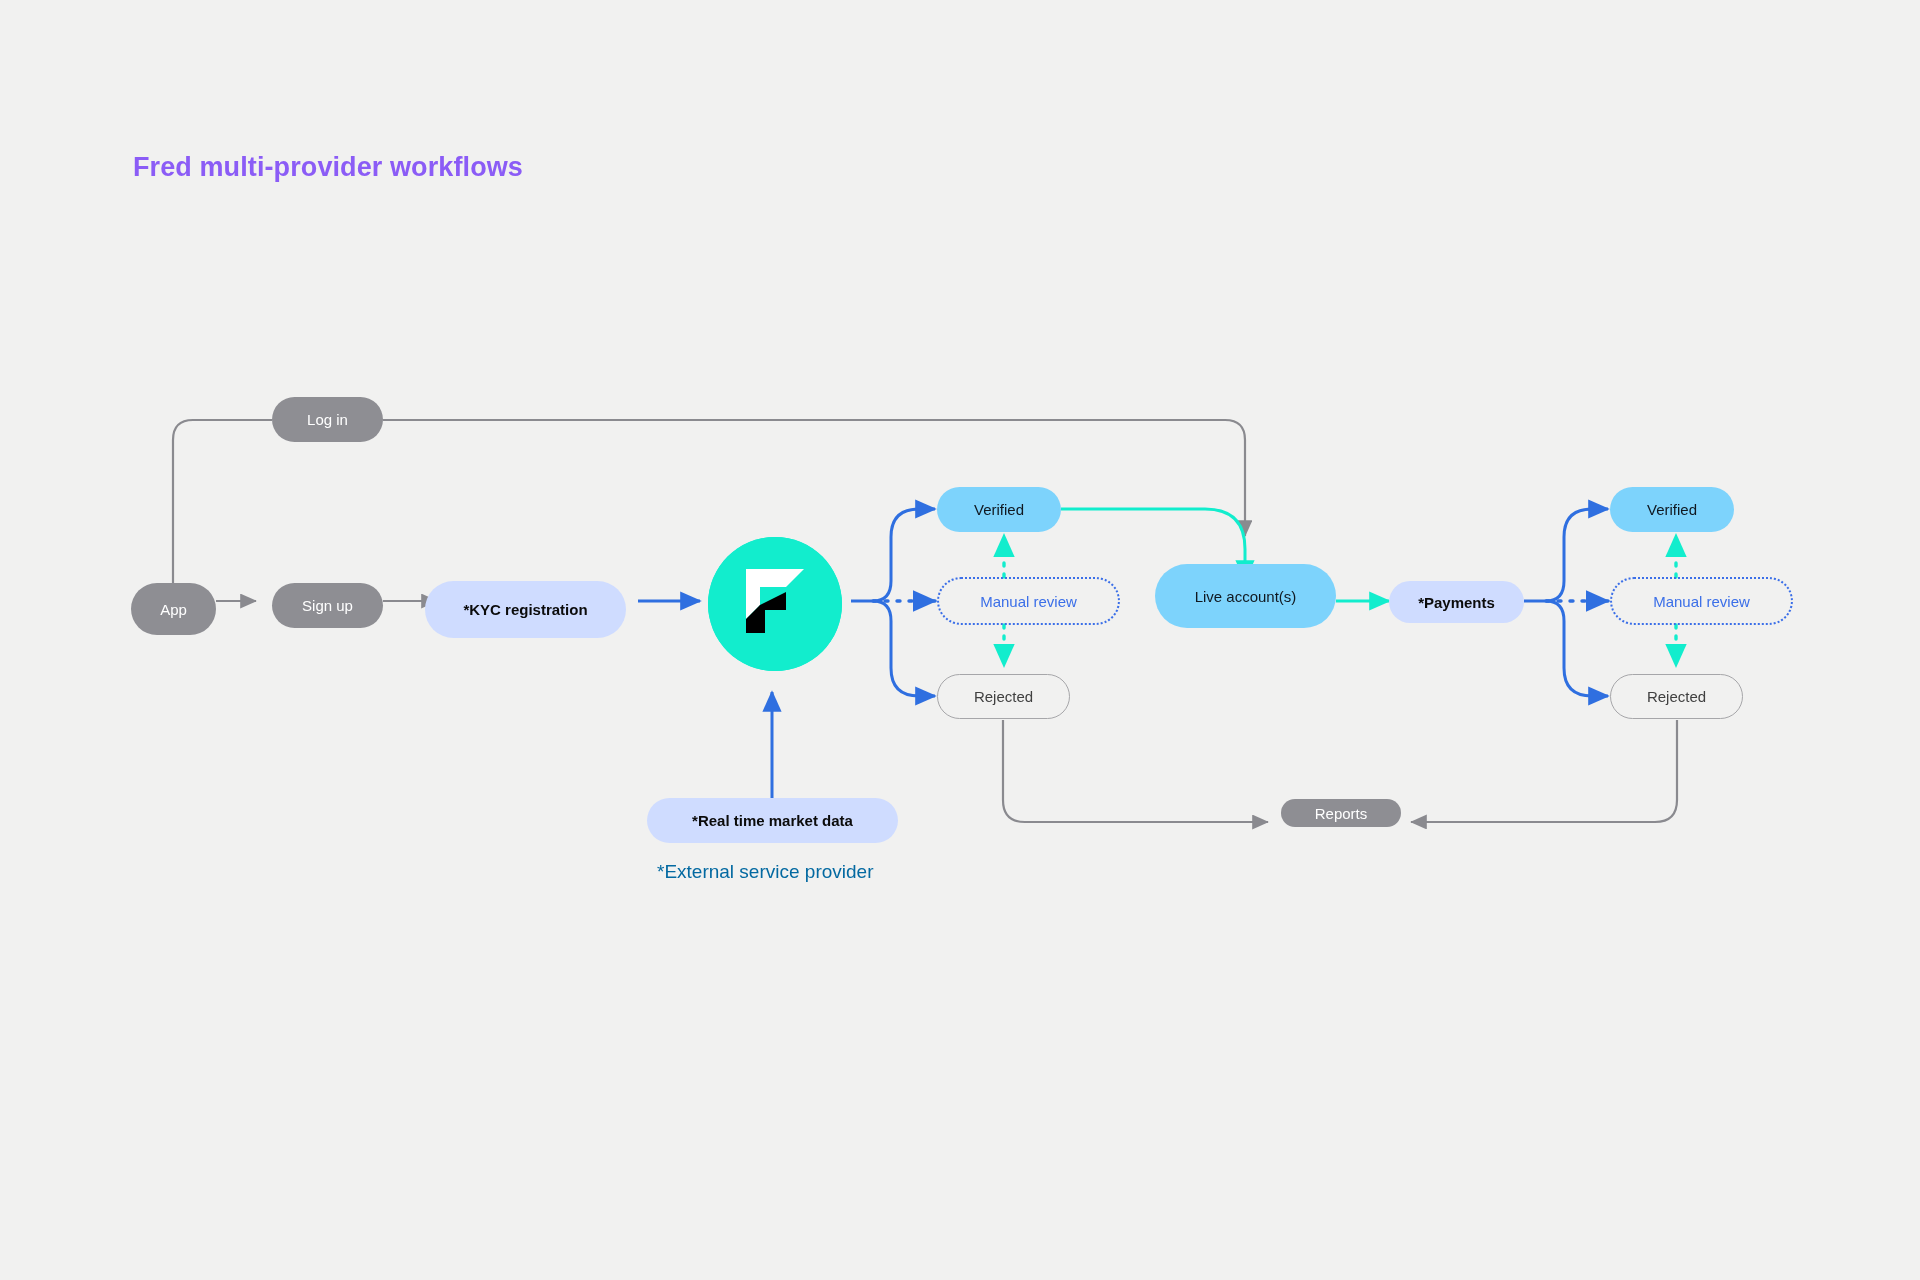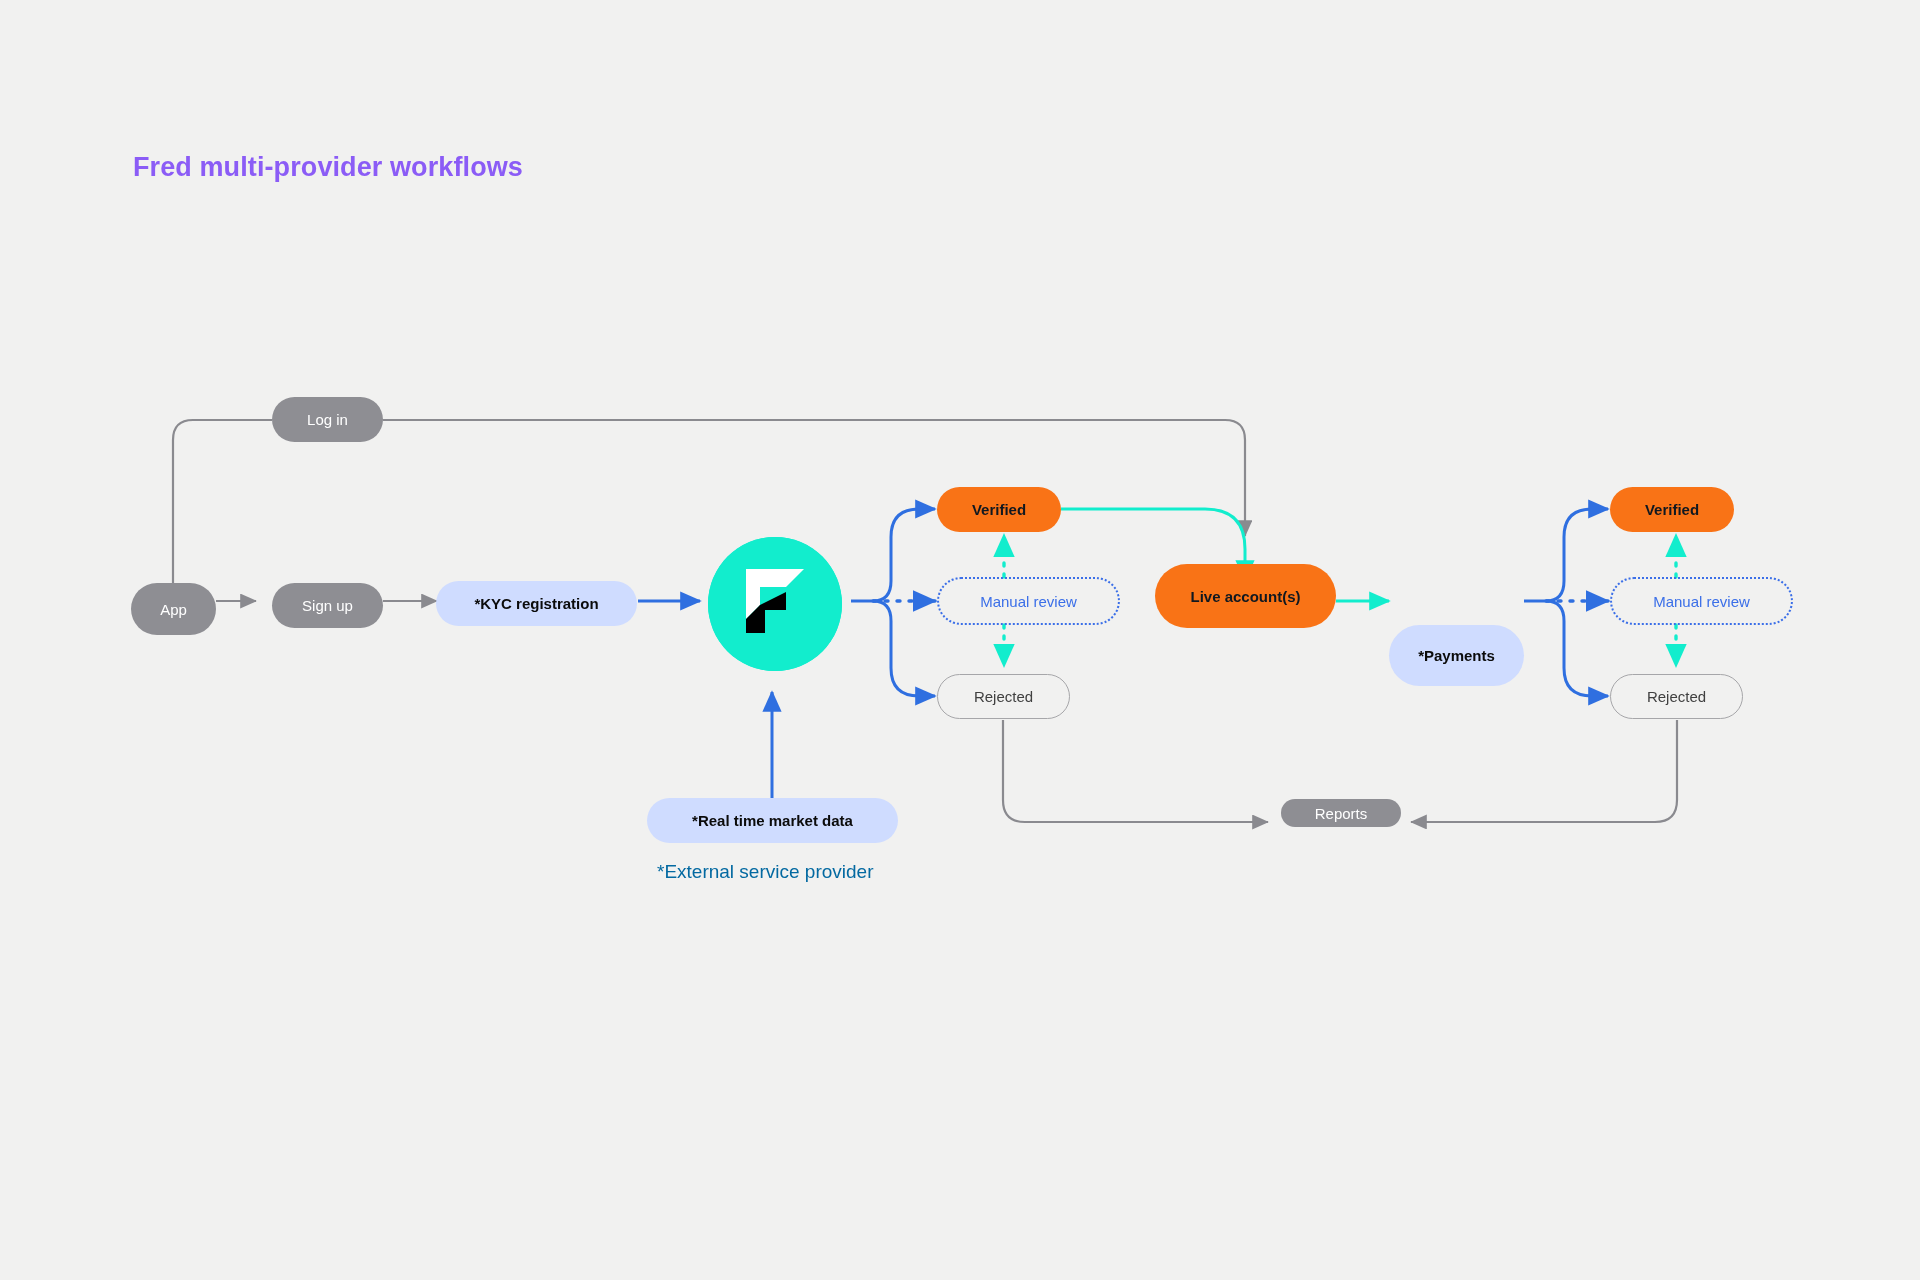--- a/index.html
+++ b/index.html
@@ -47,23 +47,22 @@
   .n-gray {
     background: #8e8e93;
     color: #ffffff;
   }
   .n-blue {
     background: #cfdcff;
     color: #0b0b0b;
     font-weight: 700;
   }
   .n-cyan {
-    background: #f97316;
+    background: #7dd3fc;
     color: #101820;
-    font-weight: bold;
   }
   .n-rejected {
     background: transparent;
     color: #404040;
     border: 1.6px solid #a6a6a9;
   }
   .n-review {
     background: transparent;
     color: #3b6fe8;
     border: 2.6px dotted #3b6fe8;
@@ -151,39 +150,39 @@
 
     <path d="M1677,720 L1677,800 Q1677,822 1655,822 L1411,822" fill="none" stroke="#8a8a8f" stroke-width="2.2" marker-end="url(#ar-gray)"></path>
   </svg>
 
   <div class="node n-gray" style="left:131px; top:583px; width:85px; height:52px;">App</div>
 
   <div class="node n-gray" style="left:272px; top:397px; width:111px; height:45px;">Log in</div>
 
   <div class="node n-gray" style="left:272px; top:583px; width:111px; height:45px;text-align:center;">Sign up</div>
 
-  <div class="node n-blue" style="left:436px; top:581px; width:201px; height:45px;">*KYC registration</div>
+  <div class="node n-blue" style="left:425px; top:581px; width:201px; height:57px;">*KYC registration</div>
 
   <div id="logo">
     <svg width="134" height="134" viewBox="0 0 134 134">
       <circle cx="67" cy="67" r="67" fill="#12edcd"></circle>
       <path d="M38 32 L96 32 L78 50 L52 50 L52 68 L38 82 Z" fill="#ffffff"></path>
       <path d="M52 68 L78 55 L78 73 L57 73 L57 96 L38 96 L38 82 Z" fill="#000000"></path>
     </svg>
   </div>
 
   <div class="node n-cyan" style="left:937px; top:487px; width:124px; height:45px;">Verified</div>
 
   <div class="node n-review" style="left:937px; top:577px; width:183px; height:48px;">Manual review</div>
 
   <div class="node n-rejected" style="left:937px; top:674px; width:133px; height:45px;">Rejected</div>
 
   <div class="node n-cyan" style="left:1155px; top:564px; width:181px; height:64px;">Live account(s)</div>
 
-  <div class="node n-blue" style="left:1389px; top:581px; width:135px; height:61px;margin-top:44px;">*Payments</div>
+  <div class="node n-blue" style="left:1389px; top:581px; width:135px; height:42px;">*Payments</div>
 
   <div class="node n-cyan" style="left:1610px; top:487px; width:124px; height:45px;">Verified</div>
 
   <div class="node n-review" style="left:1610px; top:577px; width:183px; height:48px;">Manual review</div>
 
   <div class="node n-rejected" style="left:1610px; top:674px; width:133px; height:45px;">Rejected</div>
 
   <div class="node n-blue" style="left:647px; top:798px; width:251px; height:45px;">*Real time market data</div>
 
   <div class="node n-gray" style="left:1281px; top:799px; width:120px; height:28px;">Reports</div>

